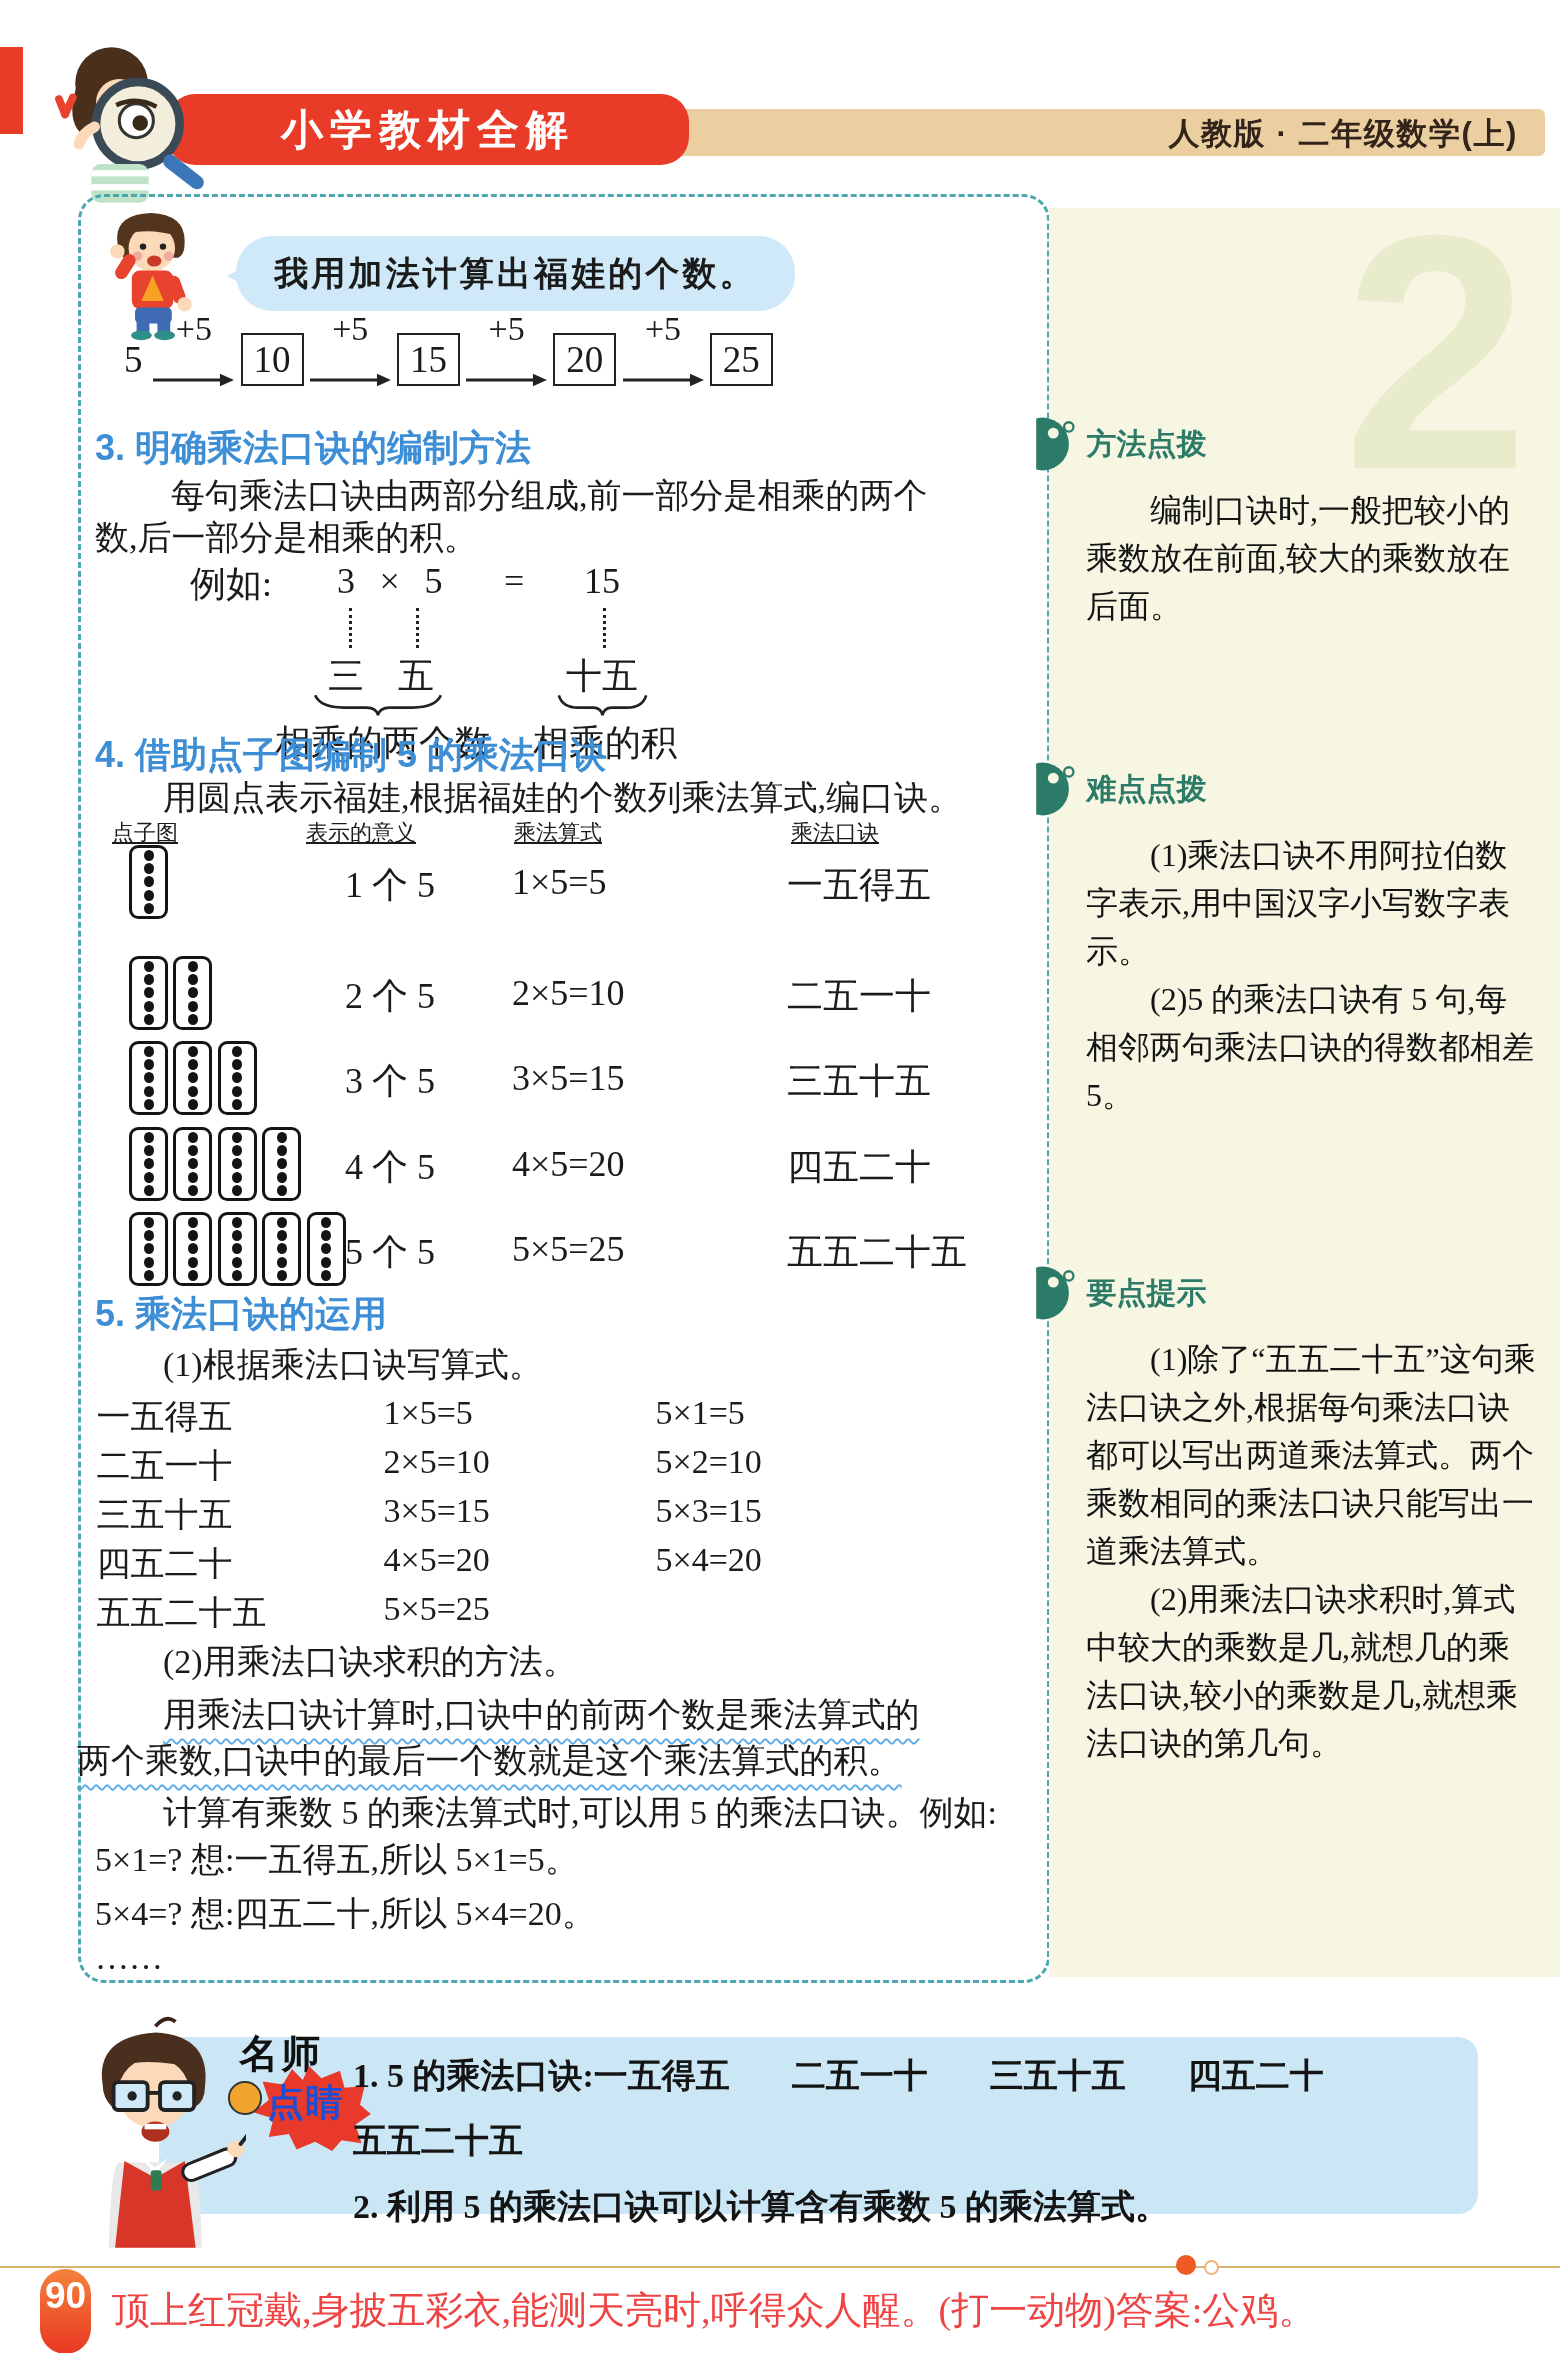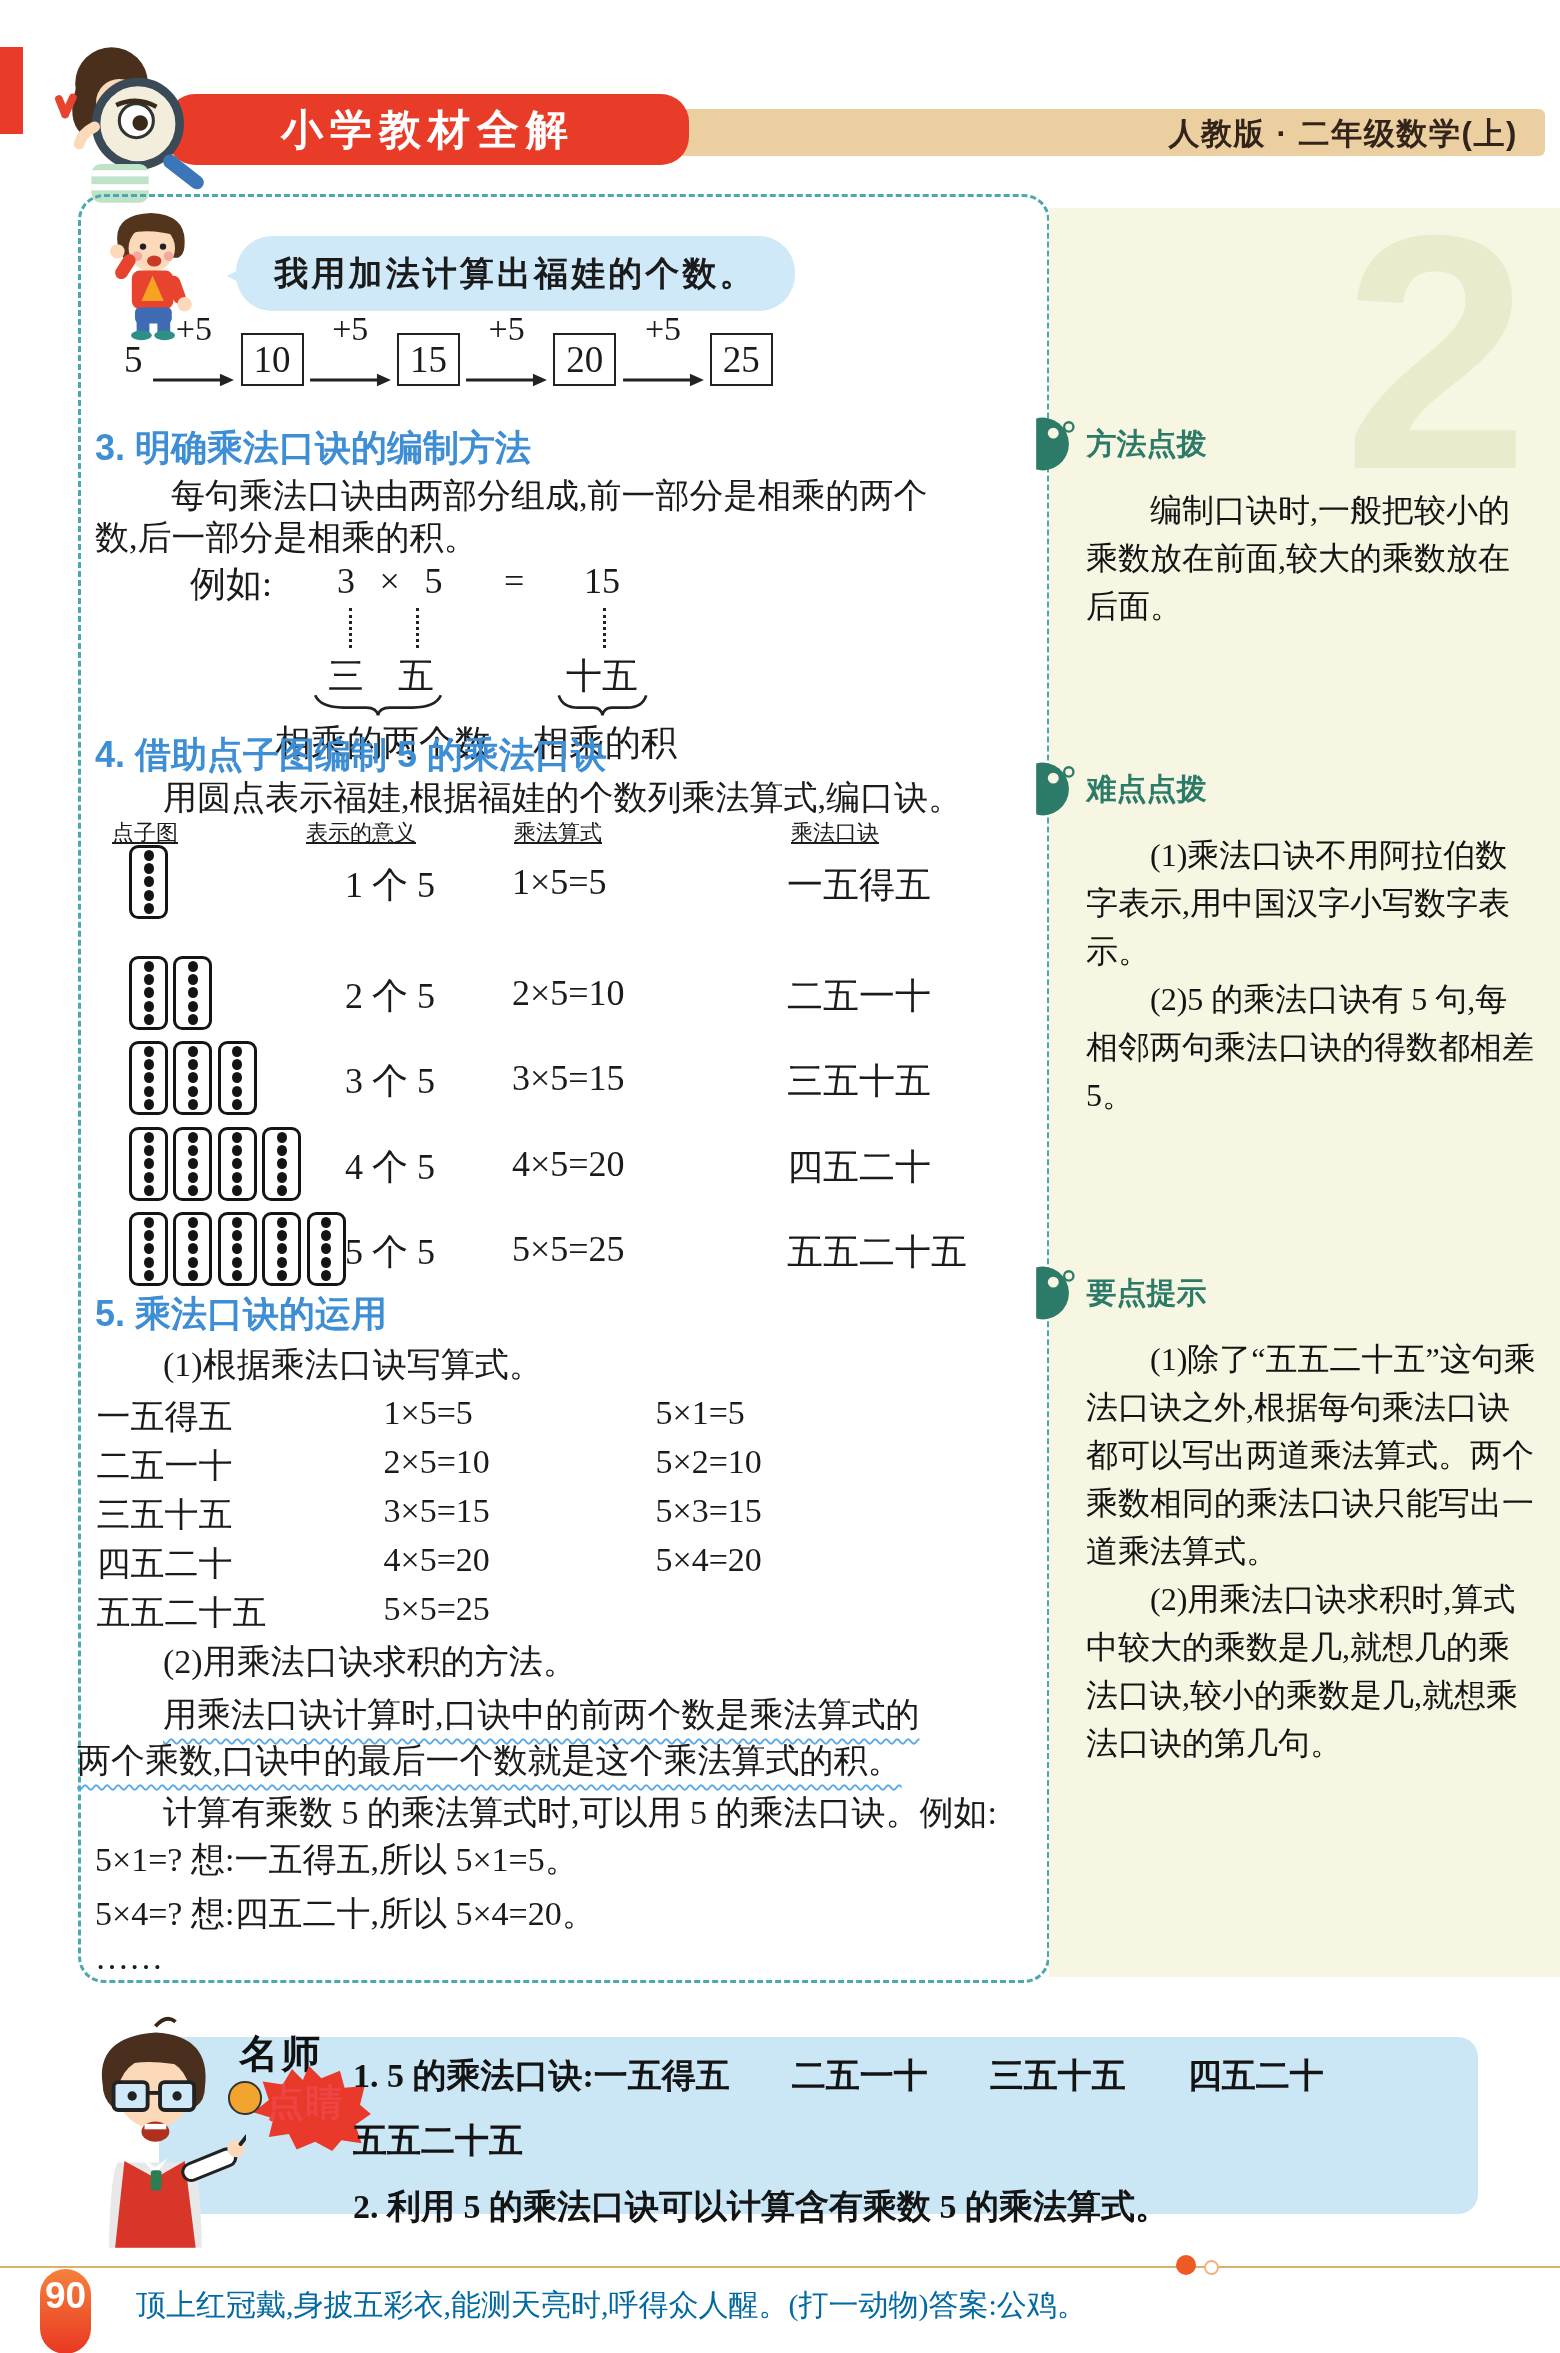--- a/index.html
+++ b/index.html
@@ -73,32 +73,32 @@
   
   .summary-box{left:159px;top:2037px;width:1319px;height:177px;background:#cbe7f6;border-radius:20px;}
   .summary-text{left:353px;top:2053px;width:1125px;font-size:34px;font-weight:600;color:#141414;}
   .sum-line{white-space:nowrap;margin-bottom:19.4px;}
   .sum-line1{display:flex;column-gap:62px;}
   .badge{left:233px;top:2027px;width:132px;height:132px;}
   .badge-top{position:absolute;left:6.2px;top:0;font-family:"Liberation Sans",sans-serif;font-weight:700;
              font-size:39px;color:#111;letter-spacing:3.1px;}
   .starburst{position:absolute;left:14px;top:39px;}
   .badge-bottom{position:absolute;left:34px;top:51px;font-family:"Liberation Sans",sans-serif;
-                font-weight:700;font-size:37px;color:#ef4444;letter-spacing:1.6px;}
+                font-weight:700;font-size:37px;color:#1d4ed8;letter-spacing:1.6px;}
   .bulb{position:absolute;left:-4.7px;top:54px;width:29.5px;height:29.5px;background:#f2a52e;
         border-radius:50%;border:2.3px solid #333;}
 
   
   .footer-line{left:0;top:2266px;width:1561px;height:2.3px;background:#d7b36e;}
   .footer-dot1{left:1176px;top:2255px;width:20px;height:20px;border-radius:50%;background:#ee5a23;}
   .footer-dot2{left:1204px;top:2260px;width:11px;height:11px;border-radius:50%;border:2.3px solid #f0b27c;background:#fff;}
   .page-badge{left:40px;top:2269px;width:51px;height:85px;border-radius:29px;
               background:linear-gradient(#f5823c,#e93722);display:flex;justify-content:center;}
   .page-num{font-family:"Liberation Sans",sans-serif;font-weight:700;font-size:37px;color:#fff;margin-top:6.2px;}
-  .riddle{left:136px;top:2285px;font-size:30px;color:#0369a1;white-space:nowrap;}
+  .riddle{left:112px;top:2285px;font-size:38px;color:#ef4444;white-space:nowrap;}
 </style>
 </head>
 <body>
 
 <div class="page">
 
   <div class="abs left-red-strip"></div>
   <div class="abs tan-strip"></div>
   <div class="abs banner">
     <span class="banner-title">小学教材全解</span>

